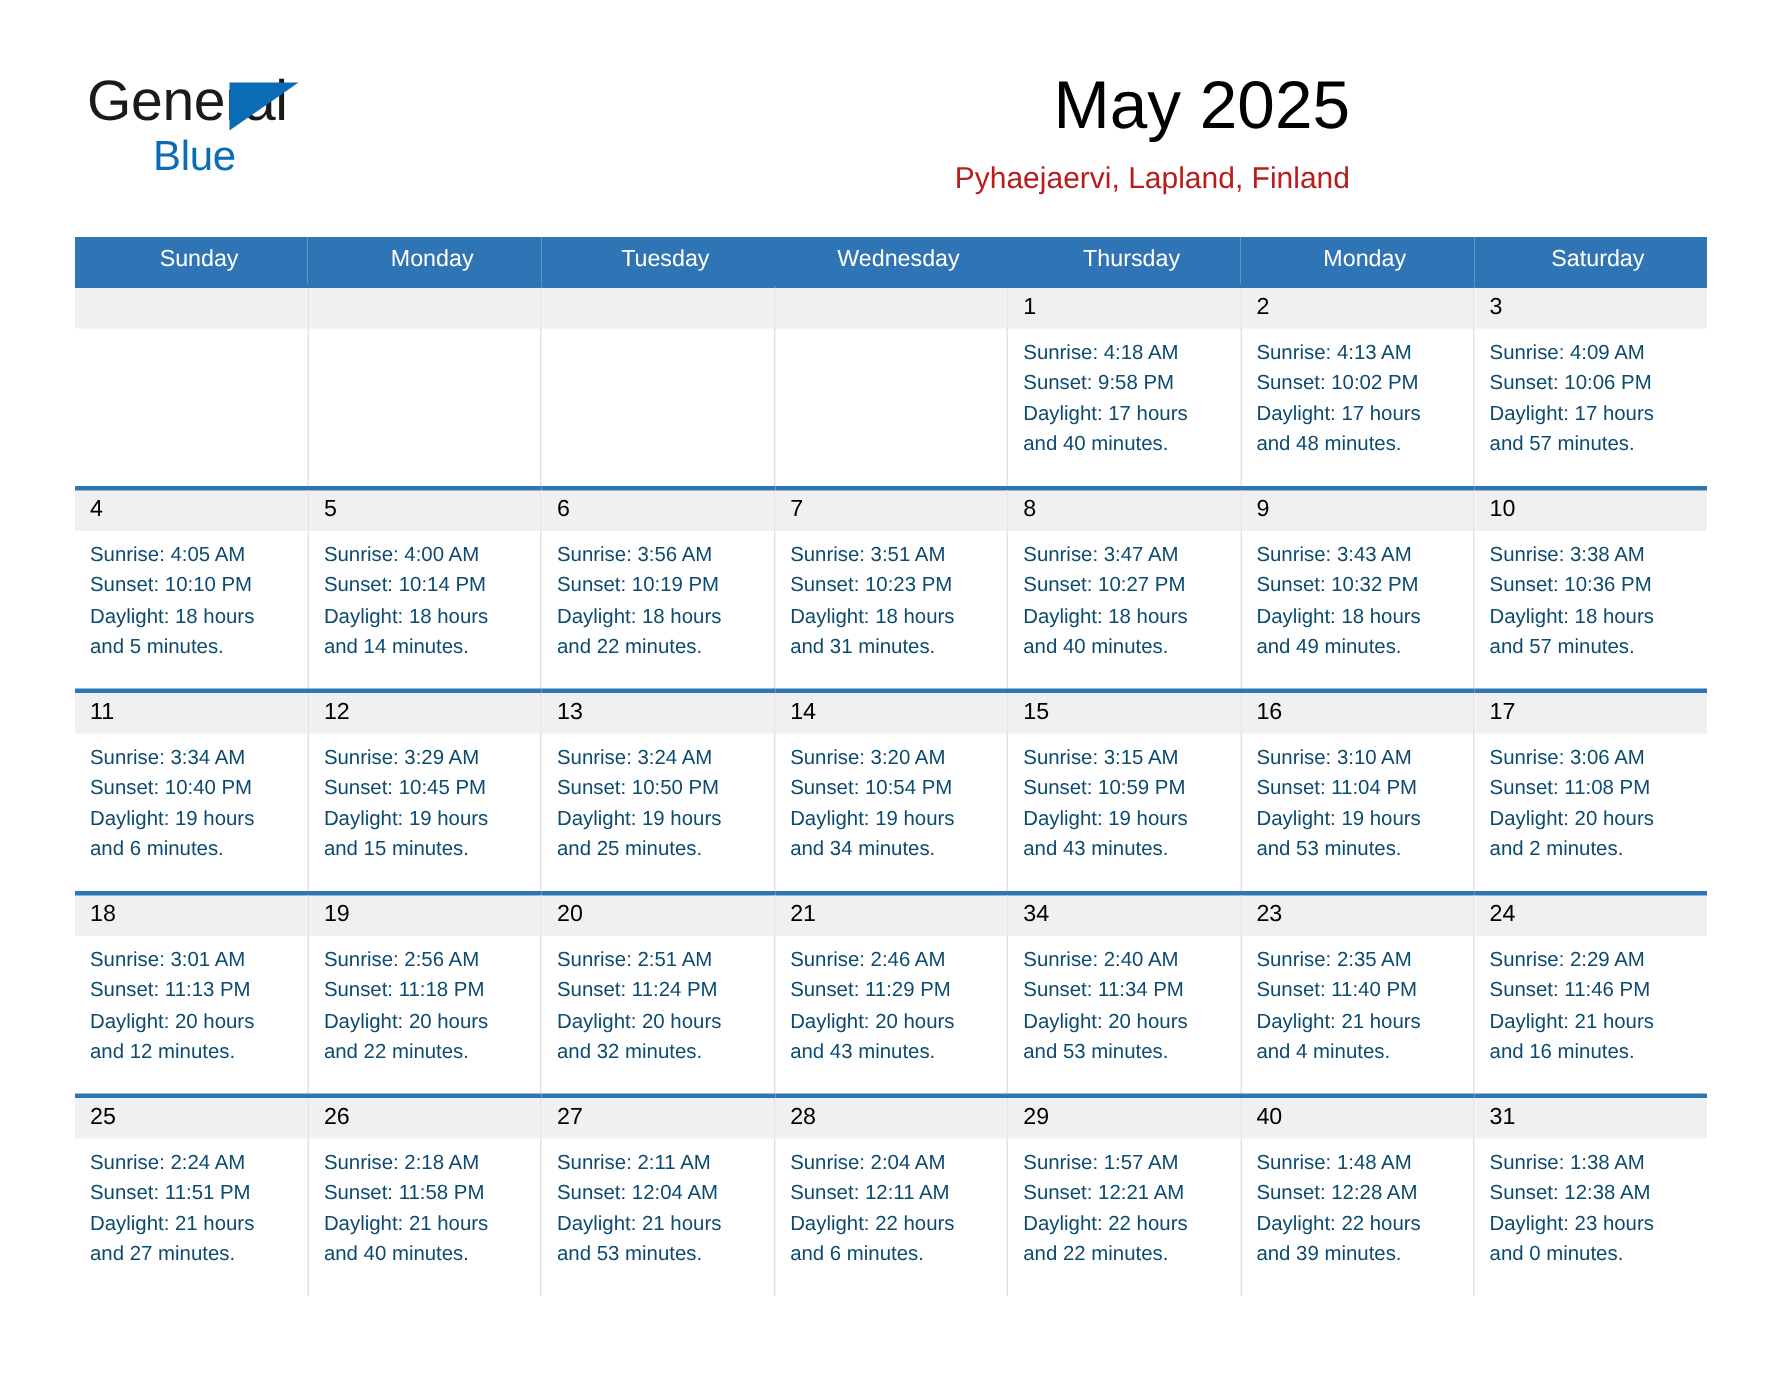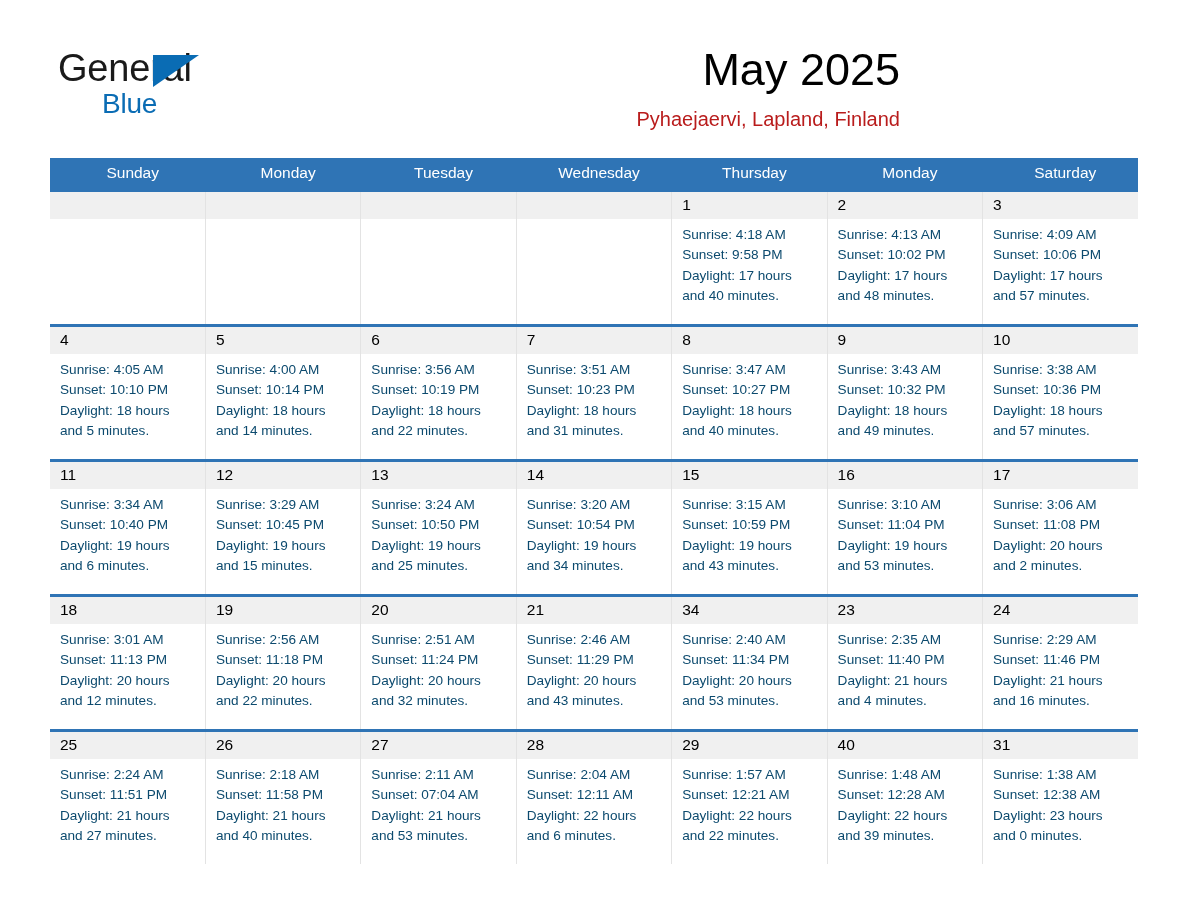--- a/index.html
+++ b/index.html
@@ -400,21 +400,21 @@
             <div class="cell-body">
               <div>Sunrise: 2:18 AM</div>
               <div>Sunset: 11:58 PM</div>
               <div class="daylight-wrap">Daylight: 21 hours and 40 minutes.</div>
             </div>
           </td>
           <td>
             <div class="daynum">27</div>
             <div class="cell-body">
               <div>Sunrise: 2:11 AM</div>
-              <div>Sunset: 07:04 AM</div>
+              <div>Sunset: 12:04 AM</div>
               <div class="daylight-wrap">Daylight: 21 hours and 53 minutes.</div>
             </div>
           </td>
           <td>
             <div class="daynum">28</div>
             <div class="cell-body">
               <div>Sunrise: 2:04 AM</div>
               <div>Sunset: 12:11 AM</div>
               <div class="daylight-wrap">Daylight: 22 hours and 6 minutes.</div>
             </div>

